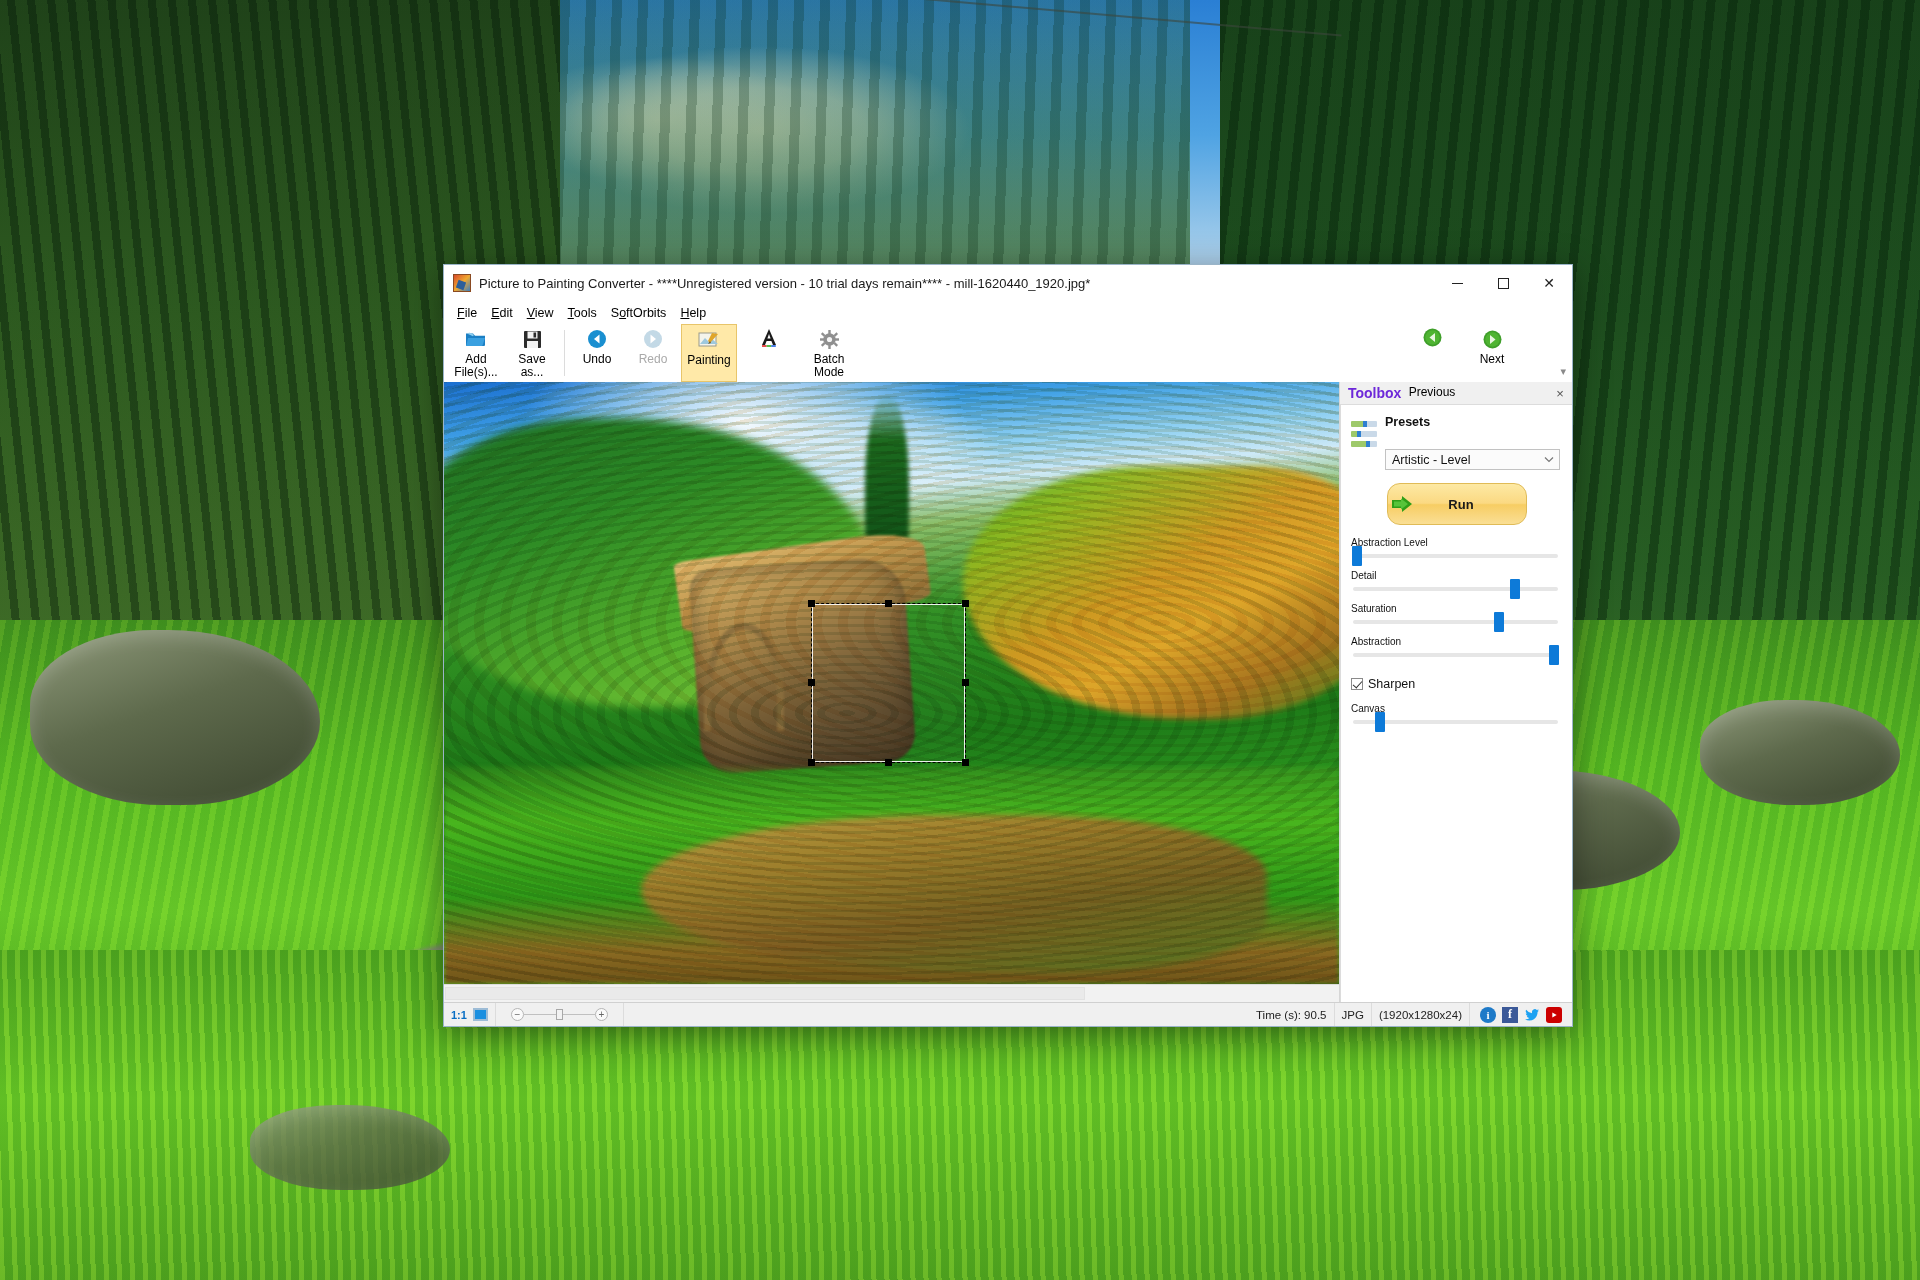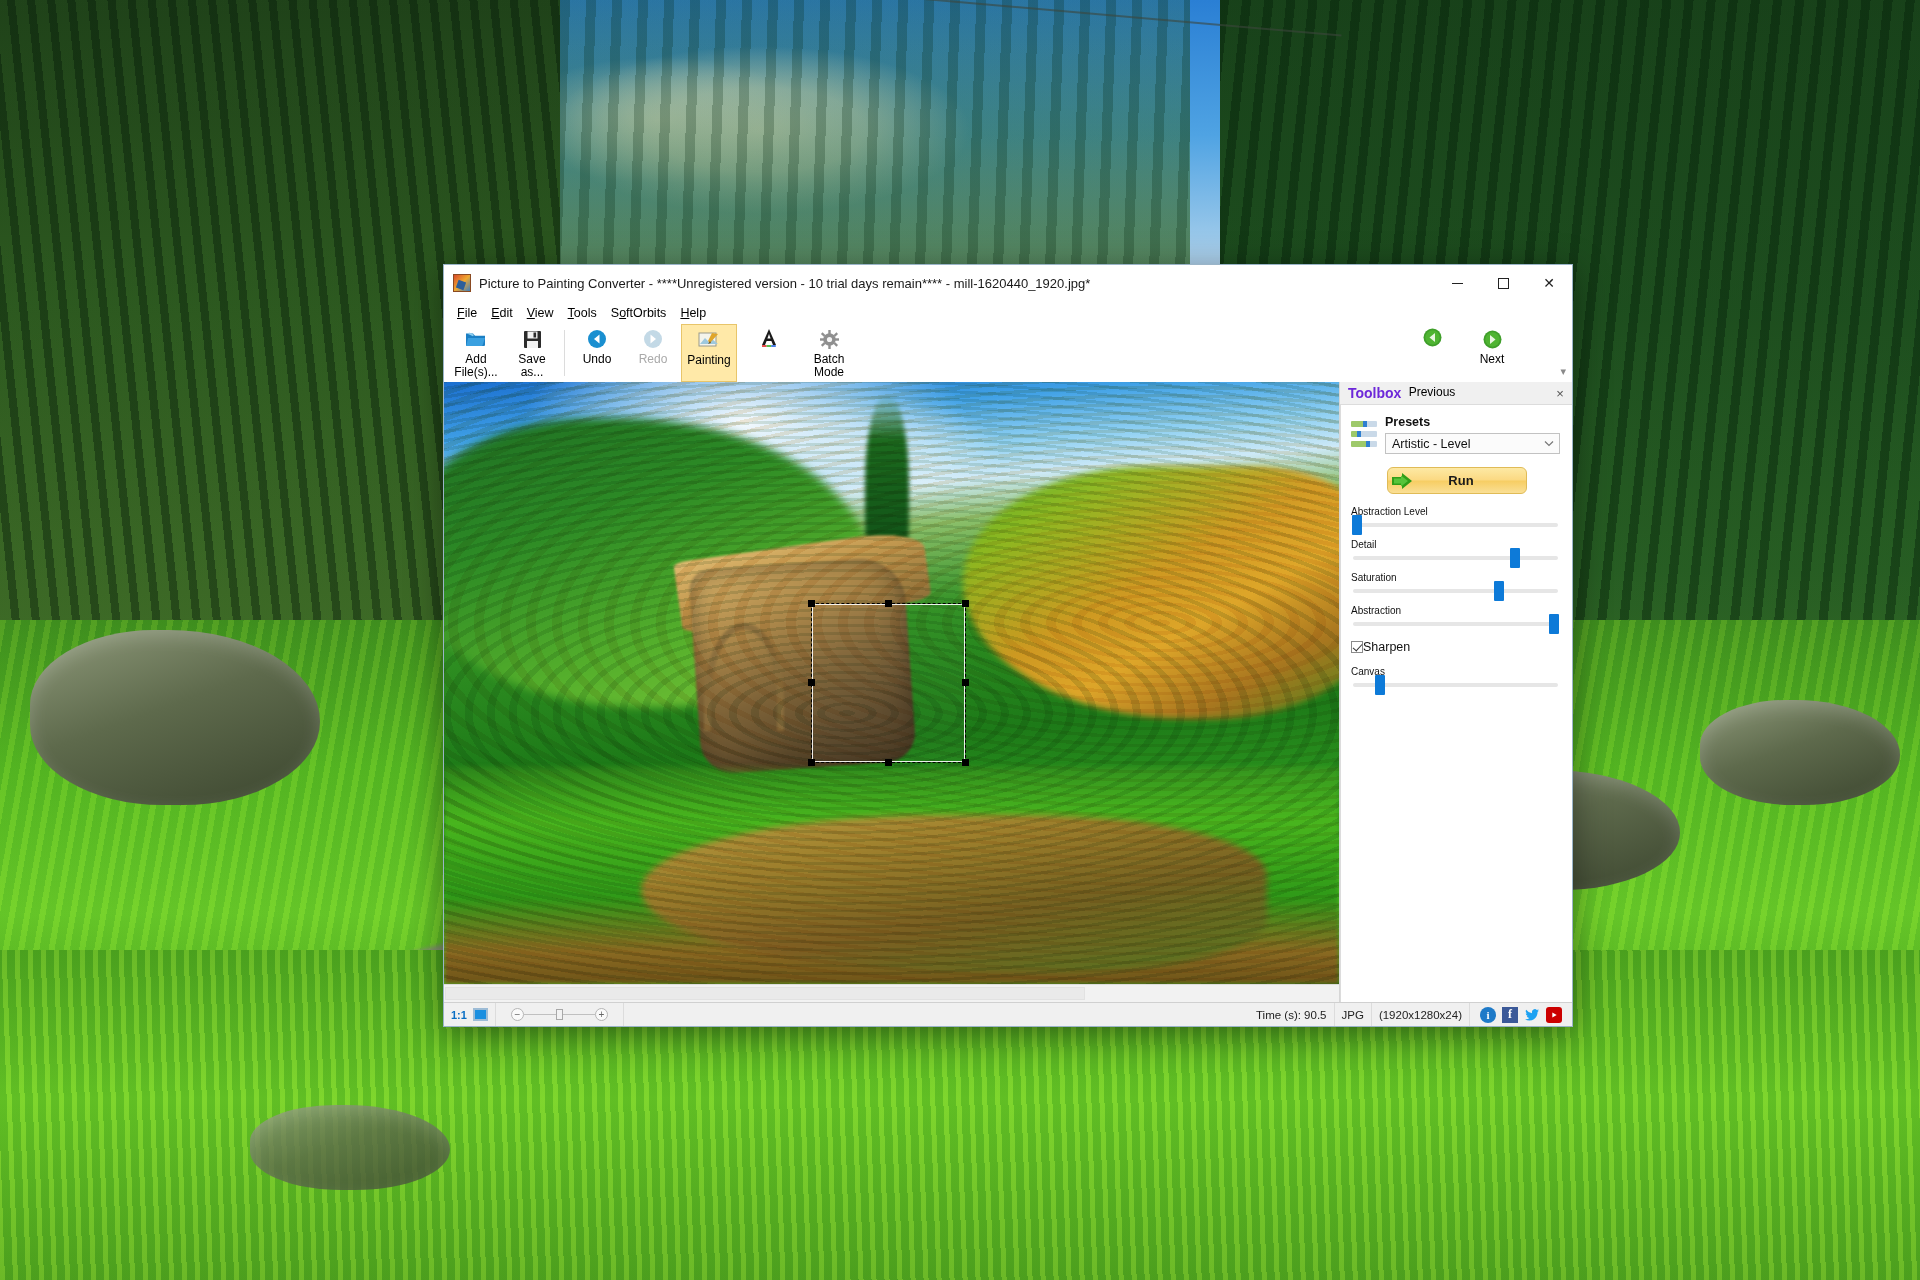--- a/index.html
+++ b/index.html
@@ -288,53 +288,53 @@
     display: block; height: 6px; border-radius: 1px;
     background: linear-gradient(90deg,#9ec96a 0%, #9ec96a 45%, #2f7fd0 45%, #2f7fd0 62%, #c9d9e8 62%, #c9d9e8 100%);
   }
   #presets-icon i:nth-child(2) {
     background: linear-gradient(90deg,#9ec96a 0%, #9ec96a 22%, #2f7fd0 22%, #2f7fd0 40%, #c9d9e8 40%, #c9d9e8 100%);
   }
   #presets-icon i:nth-child(3) {
     background: linear-gradient(90deg,#9ec96a 0%, #9ec96a 58%, #2f7fd0 58%, #2f7fd0 74%, #c9d9e8 74%, #c9d9e8 100%);
   }
   .presets-col { flex: 1 1 auto; }
-  .presets-label { font-size: 12.5px; font-weight: bold; color: #111; margin-bottom: 4px; }
+  .presets-label { font-size: 12.5px; font-weight: bold; color: #111; margin-bottom: 20px; }
   #presets-select {
     height: 21px; border: 1px solid #c2c2c2; background: #fbfbfb;
     display: flex; align-items: center; padding: 0 2px 0 6px;
     font-size: 12.5px; color: #111; cursor: default;
   }
   #presets-select .sel-val { flex: 1 1 auto; white-space: nowrap; overflow: hidden; }
   #presets-select .caret {
     width: 16px; text-align: center; color: #666; font-size: 9px;
   }
   #run-button {
-    margin: 13px 0 0 36px; width: 140px; height: 27px;
+    margin: 13px 0 0 36px; width: 140px; height: 42px;
     background: linear-gradient(180deg,#fde9a4 0%, #fbd982 48%, #f7cd63 52%, #fadf95 100%);
-    border: 1px solid #e0bb57; border-radius: 6px;
+    border: 1px solid #e0bb57; border-radius: 13px;
     display: flex; align-items: center; cursor: default;
   }
   #run-arrow {
     width: 30px; display: flex; align-items: center; justify-content: center;
   }
   #run-arrow svg { display: block; }
   #run-label { flex: 1 1 auto; text-align: center; font-size: 13px; font-weight: bold; color: #1a1a1a; padding-right: 22px; }
 
   .slider-group { margin-top: 12px; }
   .slider-group .s-label { font-size: 10px; color: #111; margin-bottom: 6px; }
   .slider-track {
     position: relative; height: 4px; background: #e6e6e6; border-radius: 2px;
     margin: 0 2px;
   }
   .slider-thumb {
     position: absolute; top: -8px; width: 10px; height: 20px;
     background: #0d7ad8; border-radius: 1px; transform: translateX(-5px);
   }
-  .check-row { display: flex; align-items: center; margin-top: 14px; }
+  .check-row { display: flex; align-items: center; gap: 5px; margin-top: 20px; }
   .checkbox {
     width: 12px; height: 12px; border: 1px solid #8a8a8a; background: #fff;
     position: relative; flex: 0 0 auto;
   }
   .checkbox.checked::after {
     content: ""; position: absolute; left: 3px; top: 0px;
     width: 4px; height: 8px; border: solid #333; border-width: 0 1.6px 1.6px 0;
     transform: rotate(42deg);
   }
   .check-row .c-label { font-size: 12.5px; color: #111; }

